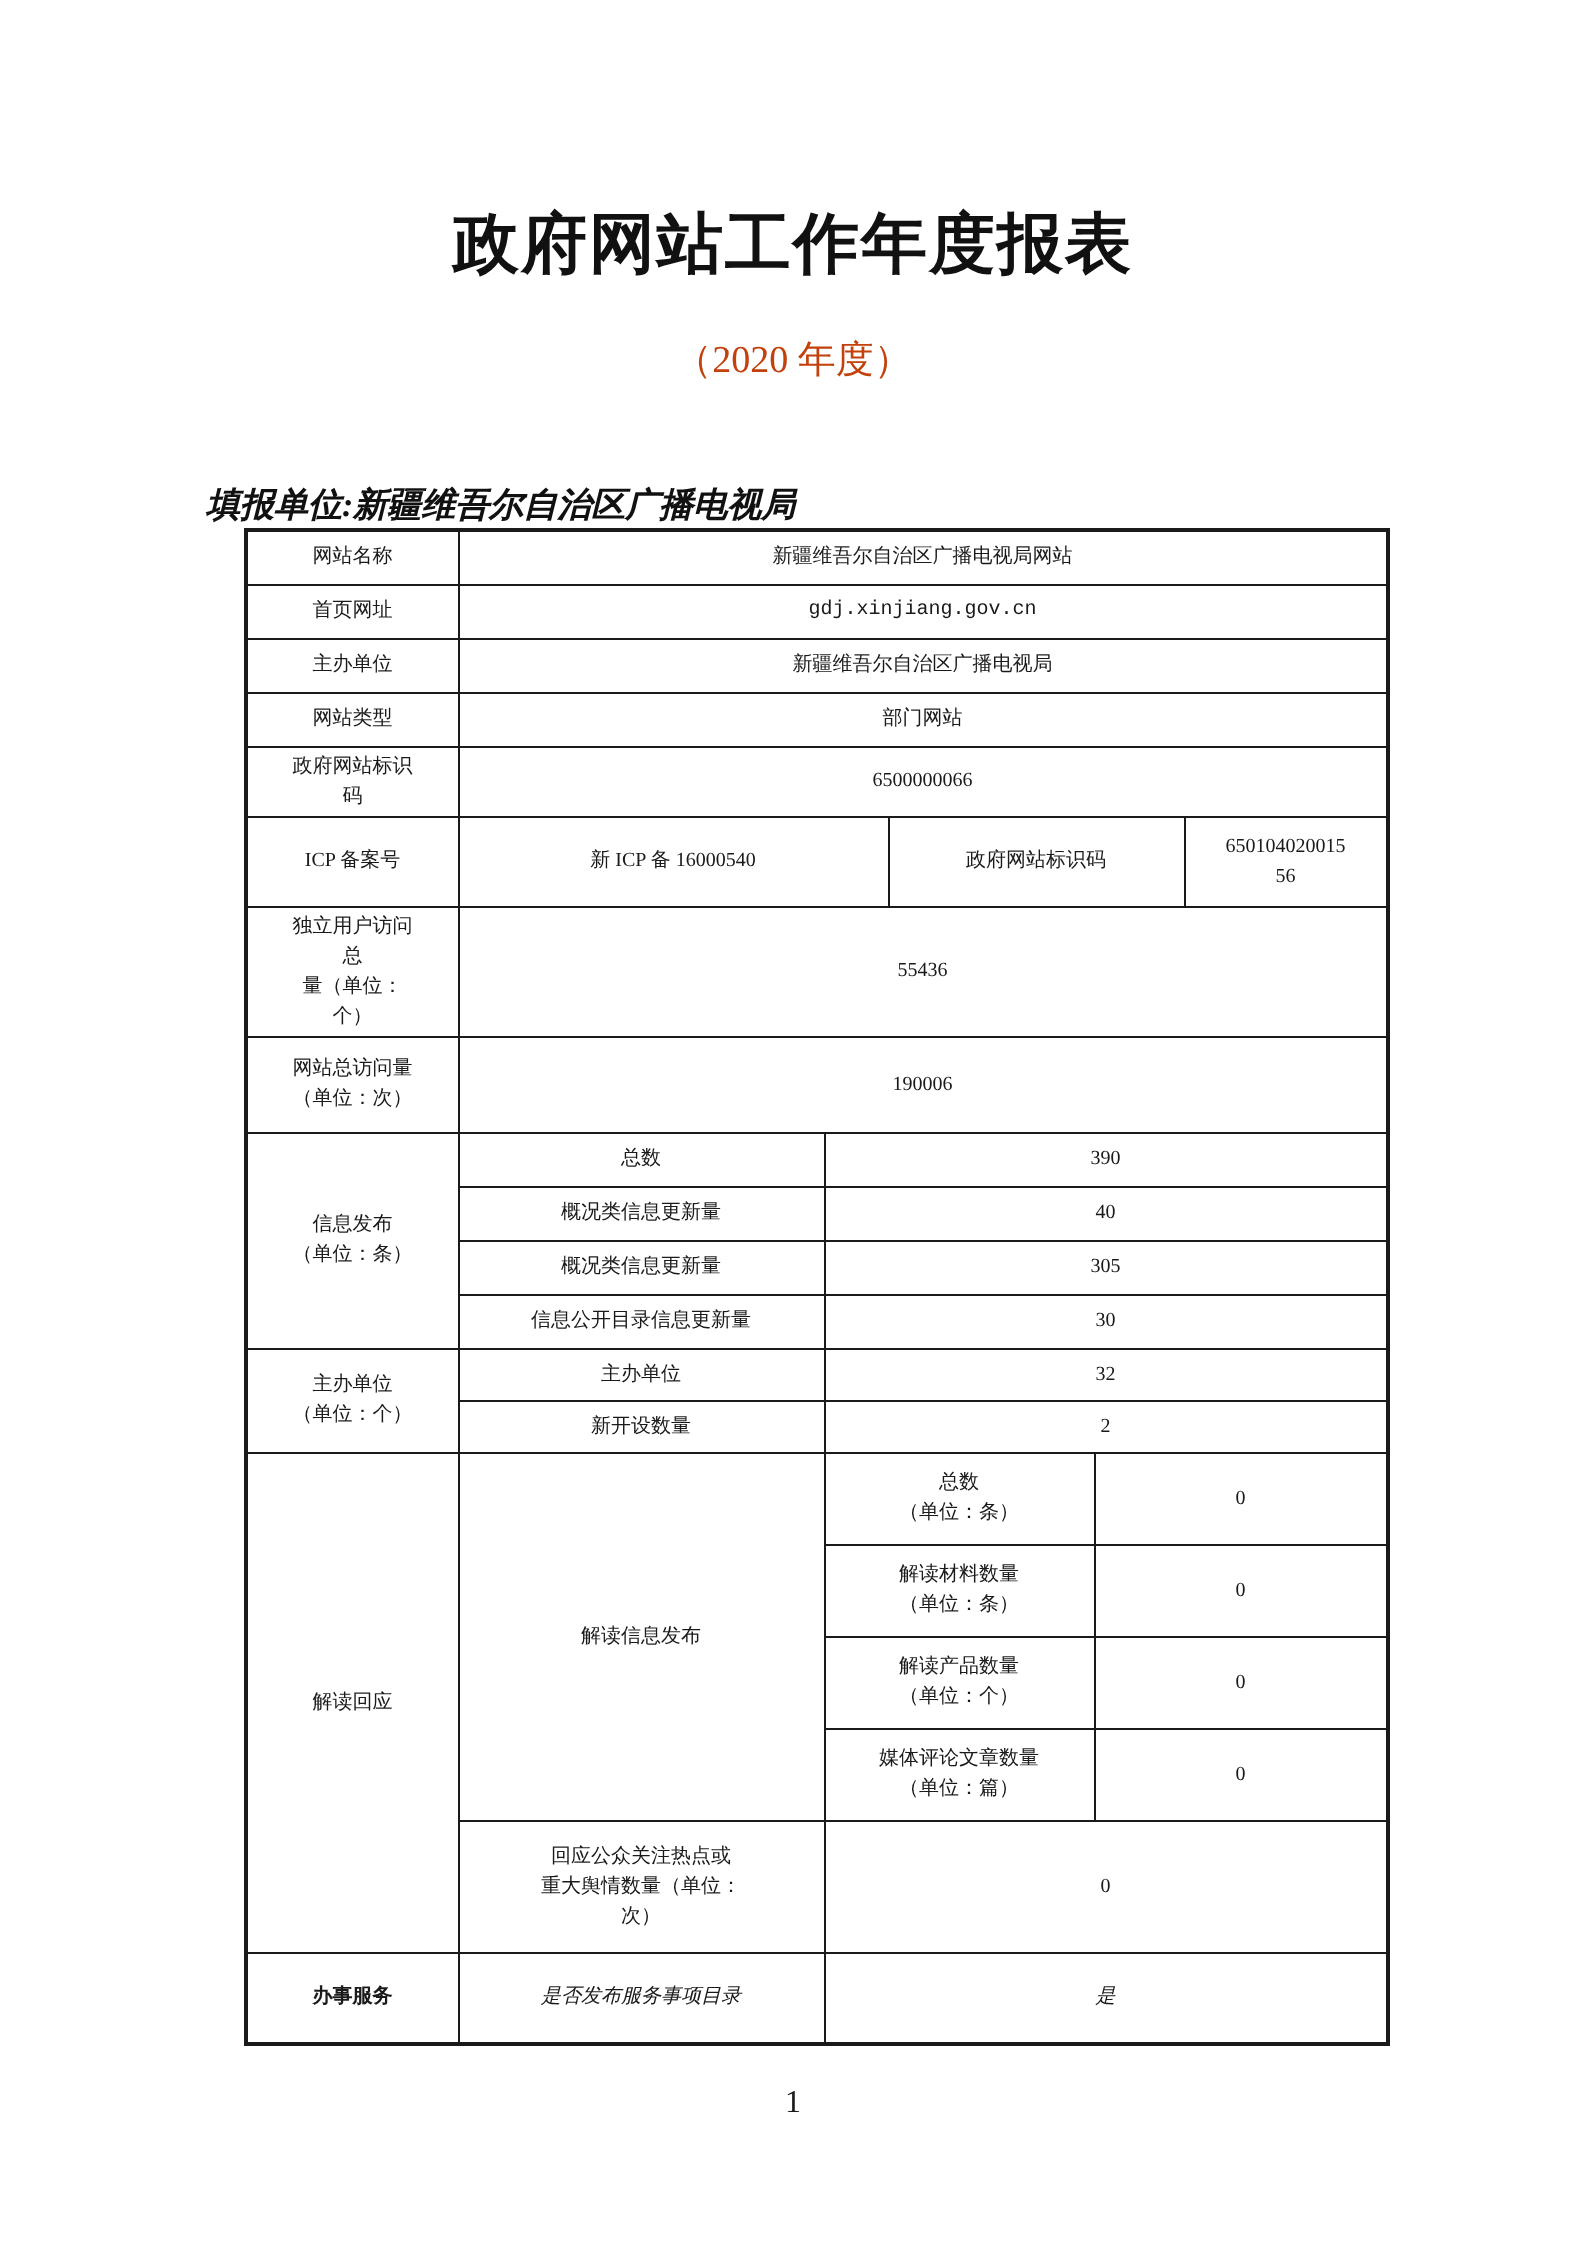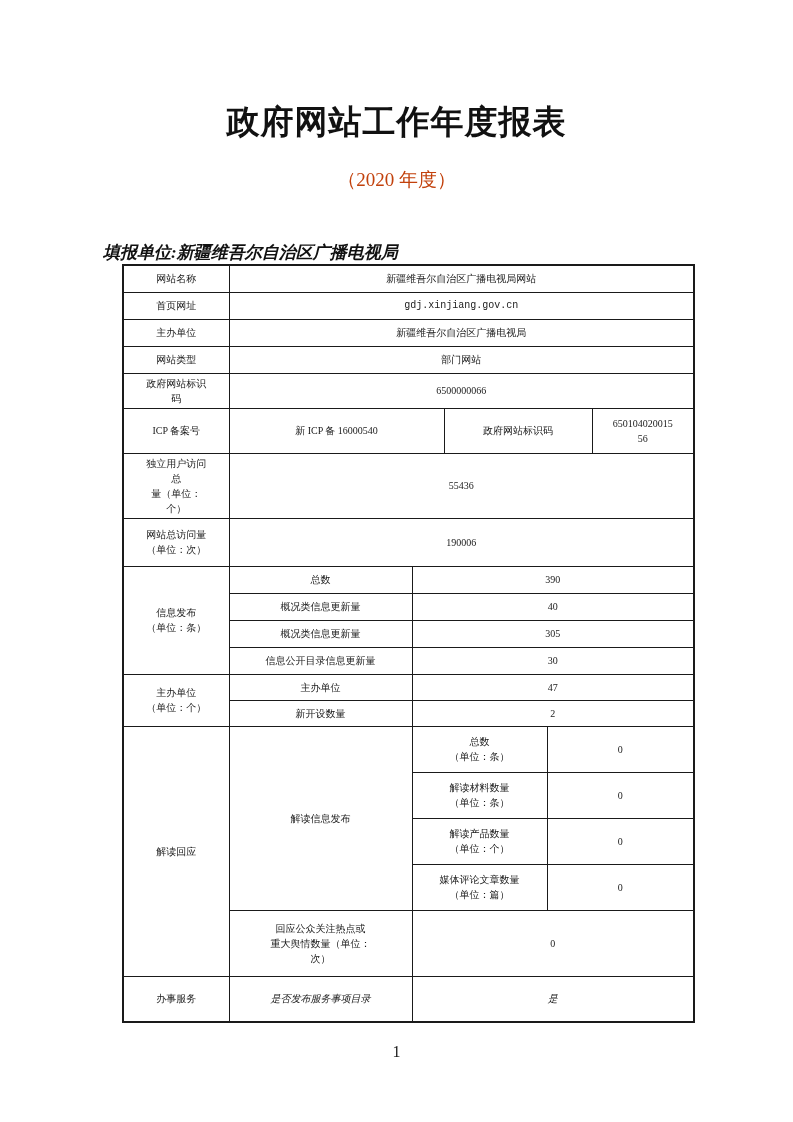--- a/index.html
+++ b/index.html
@@ -57,21 +57,21 @@
     text-align: center;
     vertical-align: middle;
     padding: 2px 20px;
     line-height: 1.5;
     overflow: hidden;
   }
   td.pre { white-space: pre-line; }
   td.tight { line-height: 1.45; padding-left: 3px; padding-right: 3px; }
   td.mono { font-family: "Liberation Mono", "DejaVu Sans Mono", monospace; font-size: 15px; }
   td.brk { word-break: break-all; line-height: 1.5; padding-left: 7px; padding-right: 7px; }
-  td.valign-bottom { vertical-align: bottom; padding-bottom: 5px; }
+  td.valign-bottom { vertical-align: bottom; padding-bottom: 5px; font-weight: bold; }
   td.valign-top { vertical-align: top; padding-top: 4px; font-style: italic; }
   .page-number {
     position: absolute;
     top: 1043px;
     left: 0;
     width: 100%;
     text-align: center;
     font-size: 16px;
   }
 </style>
@@ -151,21 +151,21 @@
     </tr>
     <tr style="height:27px">
       <td>信息公开目录信息更新量</td>
       <td colspan="4">30</td>
     </tr>
 
     <tr style="height:26px">
       <td rowspan="2" class="pre">主办单位
 （单位：个）</td>
       <td>主办单位</td>
-      <td colspan="4">47</td>
+      <td colspan="4">32</td>
     </tr>
     <tr style="height:26px">
       <td>新开设数量</td>
       <td colspan="4">2</td>
     </tr>
 
     <tr style="height:46px">
       <td rowspan="5">解读回应</td>
       <td rowspan="4">解读信息发布</td>
       <td colspan="2" class="pre tight">总数

